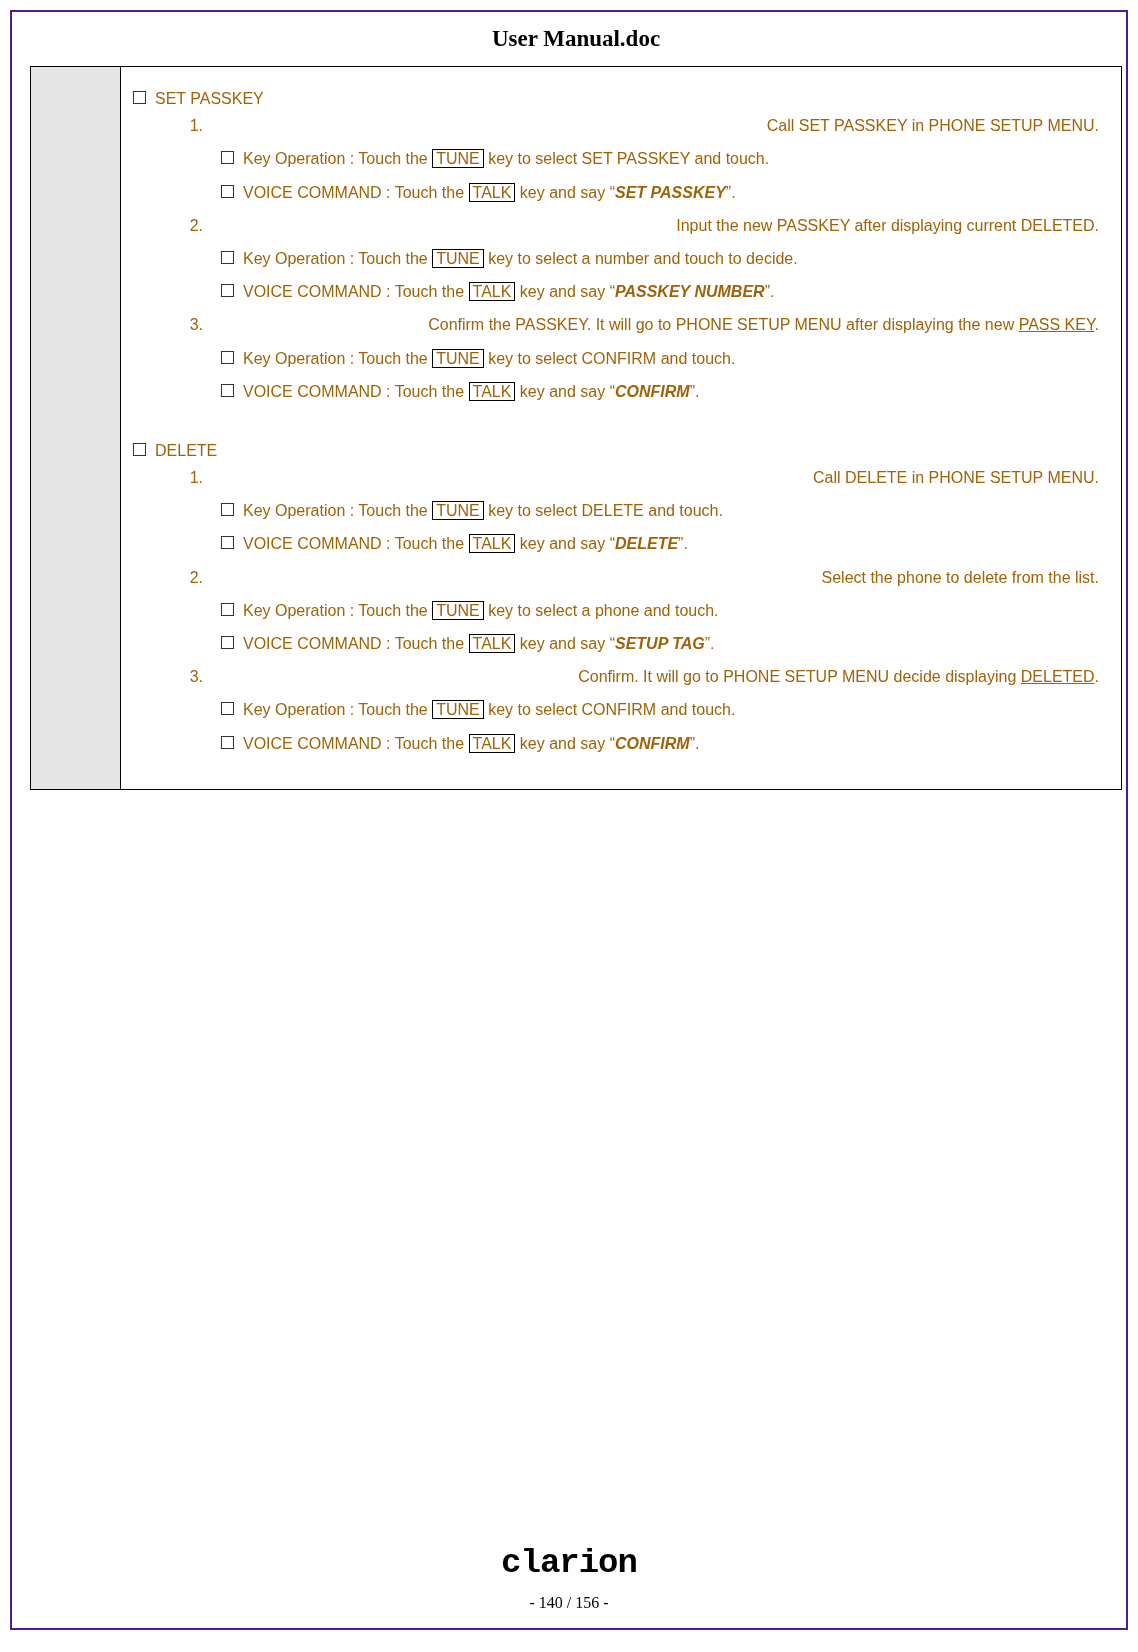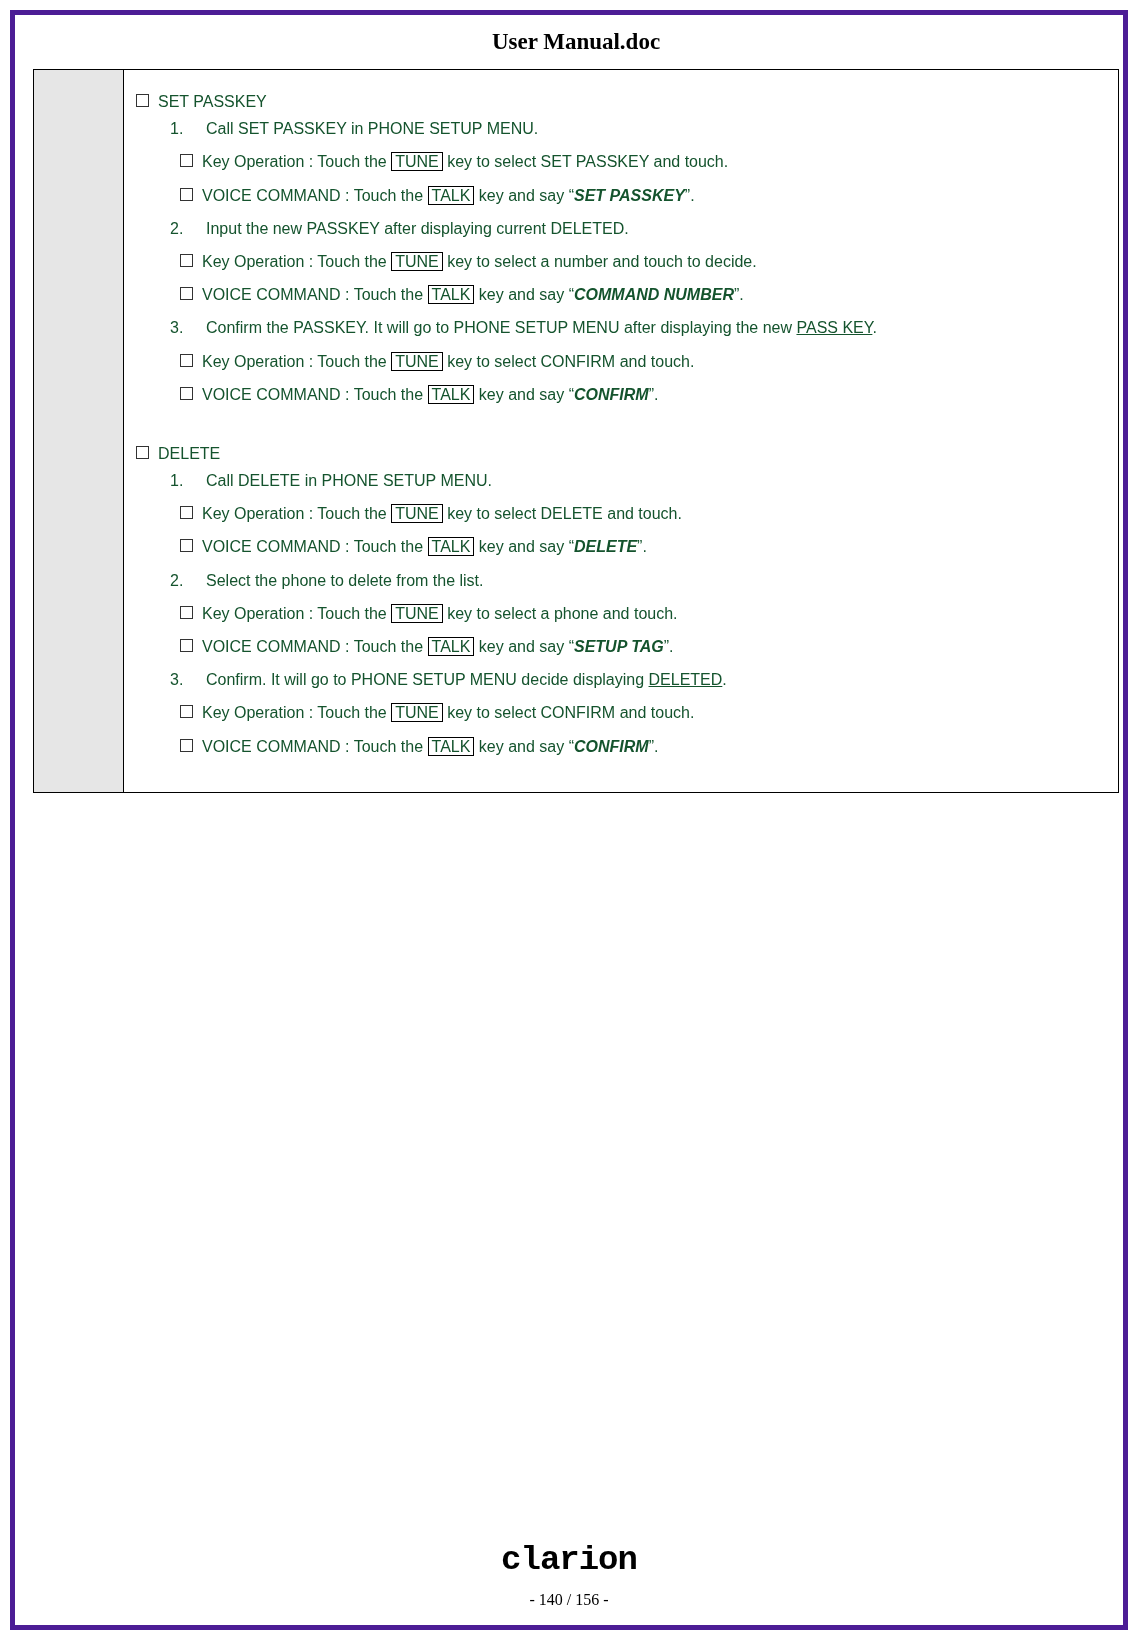--- a/index.html
+++ b/index.html
@@ -4,21 +4,21 @@
 <style>
   * { box-sizing: border-box; }
   body {
     margin: 0;
     padding: 0;
     font-family: Arial, Helvetica, sans-serif;
     background: #fff;
     width: 1138px;
   }
   .page-outer {
-    border: 5px solid #4c1d95;
+    border: 2px solid #4c1d95;
     margin: 10px;
     padding: 8px 4px 14px 18px;
     min-height: 1620px;
     position: relative;
   }
   .doc-title {
     font-family: "Times New Roman", Times, serif;
     font-weight: bold;
     font-size: 23px;
     text-align: center;
@@ -35,21 +35,22 @@
   }
   .left-cell {
     width: 90px;
     background: #e6e6e6;
     border-right: 3px double #000;
   }
   .right-cell {
     padding: 16px 22px 24px 12px;
     font-size: 16px;
     line-height: 1.45;
-    color: #14532d;
+    color: #a16207;
+    text-align: right;
   }
   .row {
     display: flex;
     align-items: flex-start;
     margin: 4px 0;
   }
   .cb {
     display: inline-block;
     width: 13px;
     height: 13px;
@@ -68,21 +69,21 @@
   }
   .num-row .num {
     width: 36px;
     flex: 0 0 auto;
     font-size: 16px;
   }
   .num-row .text { flex: 1 1 auto; }
   .sub-row {
     display: flex;
     align-items: flex-start;
-    margin-left: 44px;
+    margin-left: 88px;
     margin-top: 10px;
     margin-bottom: 10px;
   }
   .sub-row .label { }
   .key { border: 1px solid #000; padding: 0 3px; }
   .voice-cmd { font-style: italic; font-weight: bold; }
   .ul { text-decoration: underline; margin-top: 40px; }
   .section-gap { height: 22px; }
   .footer {
     position: absolute;
@@ -143,21 +144,21 @@
         </div>
         <div class="sub-row">
           <span class="cb"></span>
           <span class="label">
             <span>Key Operation  :  Touch the </span><span class="key">TUNE</span><span> key to select a number and touch to decide.</span>
           </span>
         </div>
         <div class="sub-row">
           <span class="cb"></span>
           <span class="label">
-            <span>VOICE COMMAND  :  Touch the </span><span class="key">TALK</span><span> key and say “</span><span class="voice-cmd">COMMAND  NUMBER</span><span>”.</span>
+            <span>VOICE COMMAND  :  Touch the </span><span class="key">TALK</span><span> key and say “</span><span class="voice-cmd">PASSKEY  NUMBER</span><span>”.</span>
           </span>
         </div>
 
         <div class="num-row">
           <span class="num">3.</span>
           <span class="text">
             <span>Confirm the PASSKEY. It will go to PHONE SETUP MENU after displaying the new </span><span class="ul">PASS KEY</span><span>.</span>
           </span>
         </div>
         <div class="sub-row">

